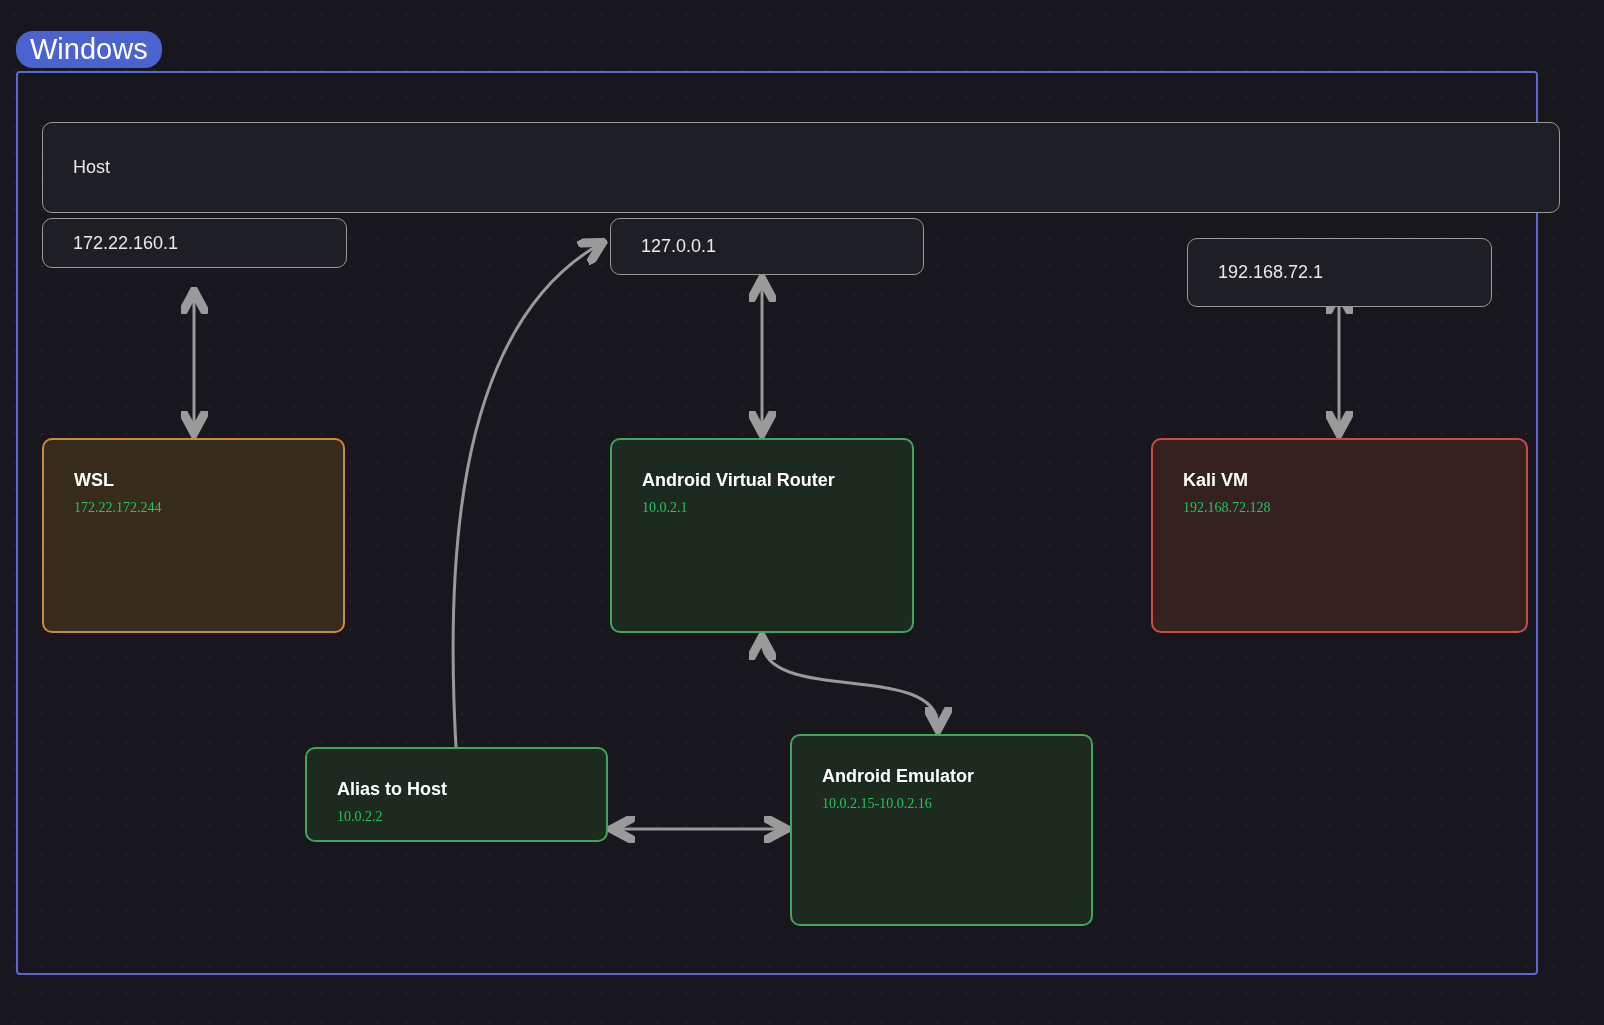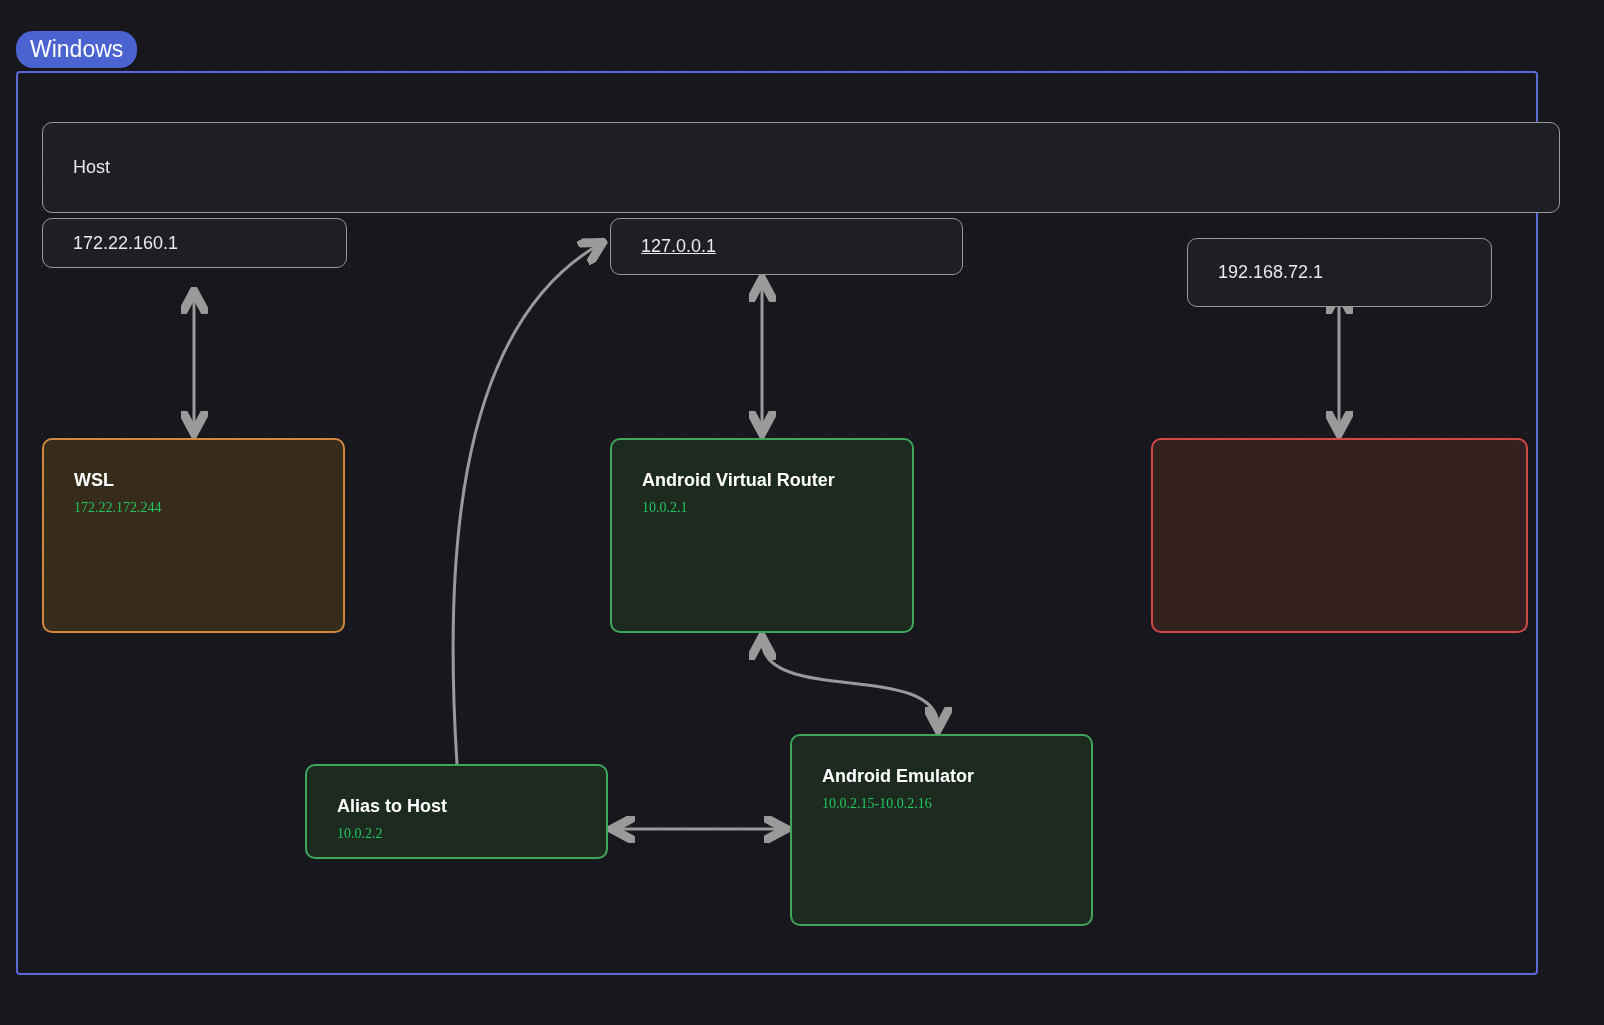--- a/index.html
+++ b/index.html
@@ -27,46 +27,46 @@
     color:var(--text);
     position:relative;
   }
   .group-rect{
     position:absolute;left:16px;top:71px;width:1522px;height:904px;
     border:2px solid var(--group-border);border-radius:4px;
   }
   .group-badge{
     position:absolute;left:16px;top:31px;height:37px;
     background:var(--badge-bg);color:#ffffff;
-    font-size:23px;line-height:37px;padding:0 14px;
+    font-size:29px;line-height:37px;padding:0 14px;
     border-radius:17px;z-index:3;
   }
   svg.edges{position:absolute;left:0;top:0;width:1604px;height:1025px;z-index:1;}
   svg.edges path{stroke:var(--arrow);stroke-width:3;fill:none;stroke-linecap:round;}
   .node{
     position:absolute;border-radius:10px;z-index:2;
     background:var(--surface);
     border:1.5px solid var(--neutral-border);
   }
   .node .label{
     display:block;padding:0 0 0 30px;font-size:18px;color:var(--text);
   }
   .node.simple{display:flex;align-items:center;}
   .node.card{padding:30px 0 0 0;}
   .node .title{display:block;padding-left:30px;font-size:18px;font-weight:bold;color:#ffffff;margin-bottom:9px;}
   .node .subtitle{display:block;padding-left:30px;font-size:14px;color:#22c55e;font-family:Liberation Serif, serif;}
   
   .n-host{left:42px;top:122px;width:1518px;height:91px;}
   .n-ip-wsl{left:42px;top:218px;width:305px;height:50px;}
-  .n-ip-loopback{left:610px;top:218px;width:353px;height:57px;text-decoration:underline;}
+  .n-ip-loopback{left:610px;top:218px;width:314px;height:57px;}
   .n-ip-kali{left:1187px;top:218px;width:305px;height:69px;margin-top:20px;}
   .n-wsl{left:42px;top:438px;width:303px;height:195px;border:2.5px solid var(--orange);background:var(--orange-fill);}
   .n-router{left:610px;top:438px;width:304px;height:195px;border:2.5px solid var(--green);background:var(--green-fill);}
   .n-kali{left:1151px;top:438px;width:377px;height:195px;border:2.5px solid var(--red);background:var(--red-fill);}
-  .n-alias{left:305px;top:764px;width:303px;height:95px;border:2.5px solid var(--green);background:var(--green-fill);padding-top:22px;}
+  .n-alias{left:305px;top:747px;width:303px;height:95px;border:2.5px solid var(--green);background:var(--green-fill);padding-top:22px;}
   .n-emulator{left:790px;top:734px;width:303px;height:192px;border:2.5px solid var(--green);background:var(--green-fill);}
 </style>
 </head>
 <body>
 
 <div class="group-badge">Windows</div>
 <div class="group-rect"></div>
 
 <svg class="edges" xmlns="http://www.w3.org/2000/svg">
   <defs>
@@ -105,20 +105,22 @@
   <span class="title">WSL</span>
   <span class="subtitle">172.22.172.244</span>
 </div>
 
 <div class="node card n-router">
   <span class="title">Android Virtual Router</span>
   <span class="subtitle">10.0.2.1</span>
 </div>
 
 <div class="node card n-kali">
+  <span class="title">Kali VM</span>
+  <span class="subtitle">192.168.72.128</span>
 </div>
 
 <div class="node card n-alias">
   <span class="title">Alias to Host</span>
   <span class="subtitle">10.0.2.2</span>
 </div>
 
 <div class="node card n-emulator">
   <span class="title">Android Emulator</span>
   <span class="subtitle">10.0.2.15-10.0.2.16</span>

